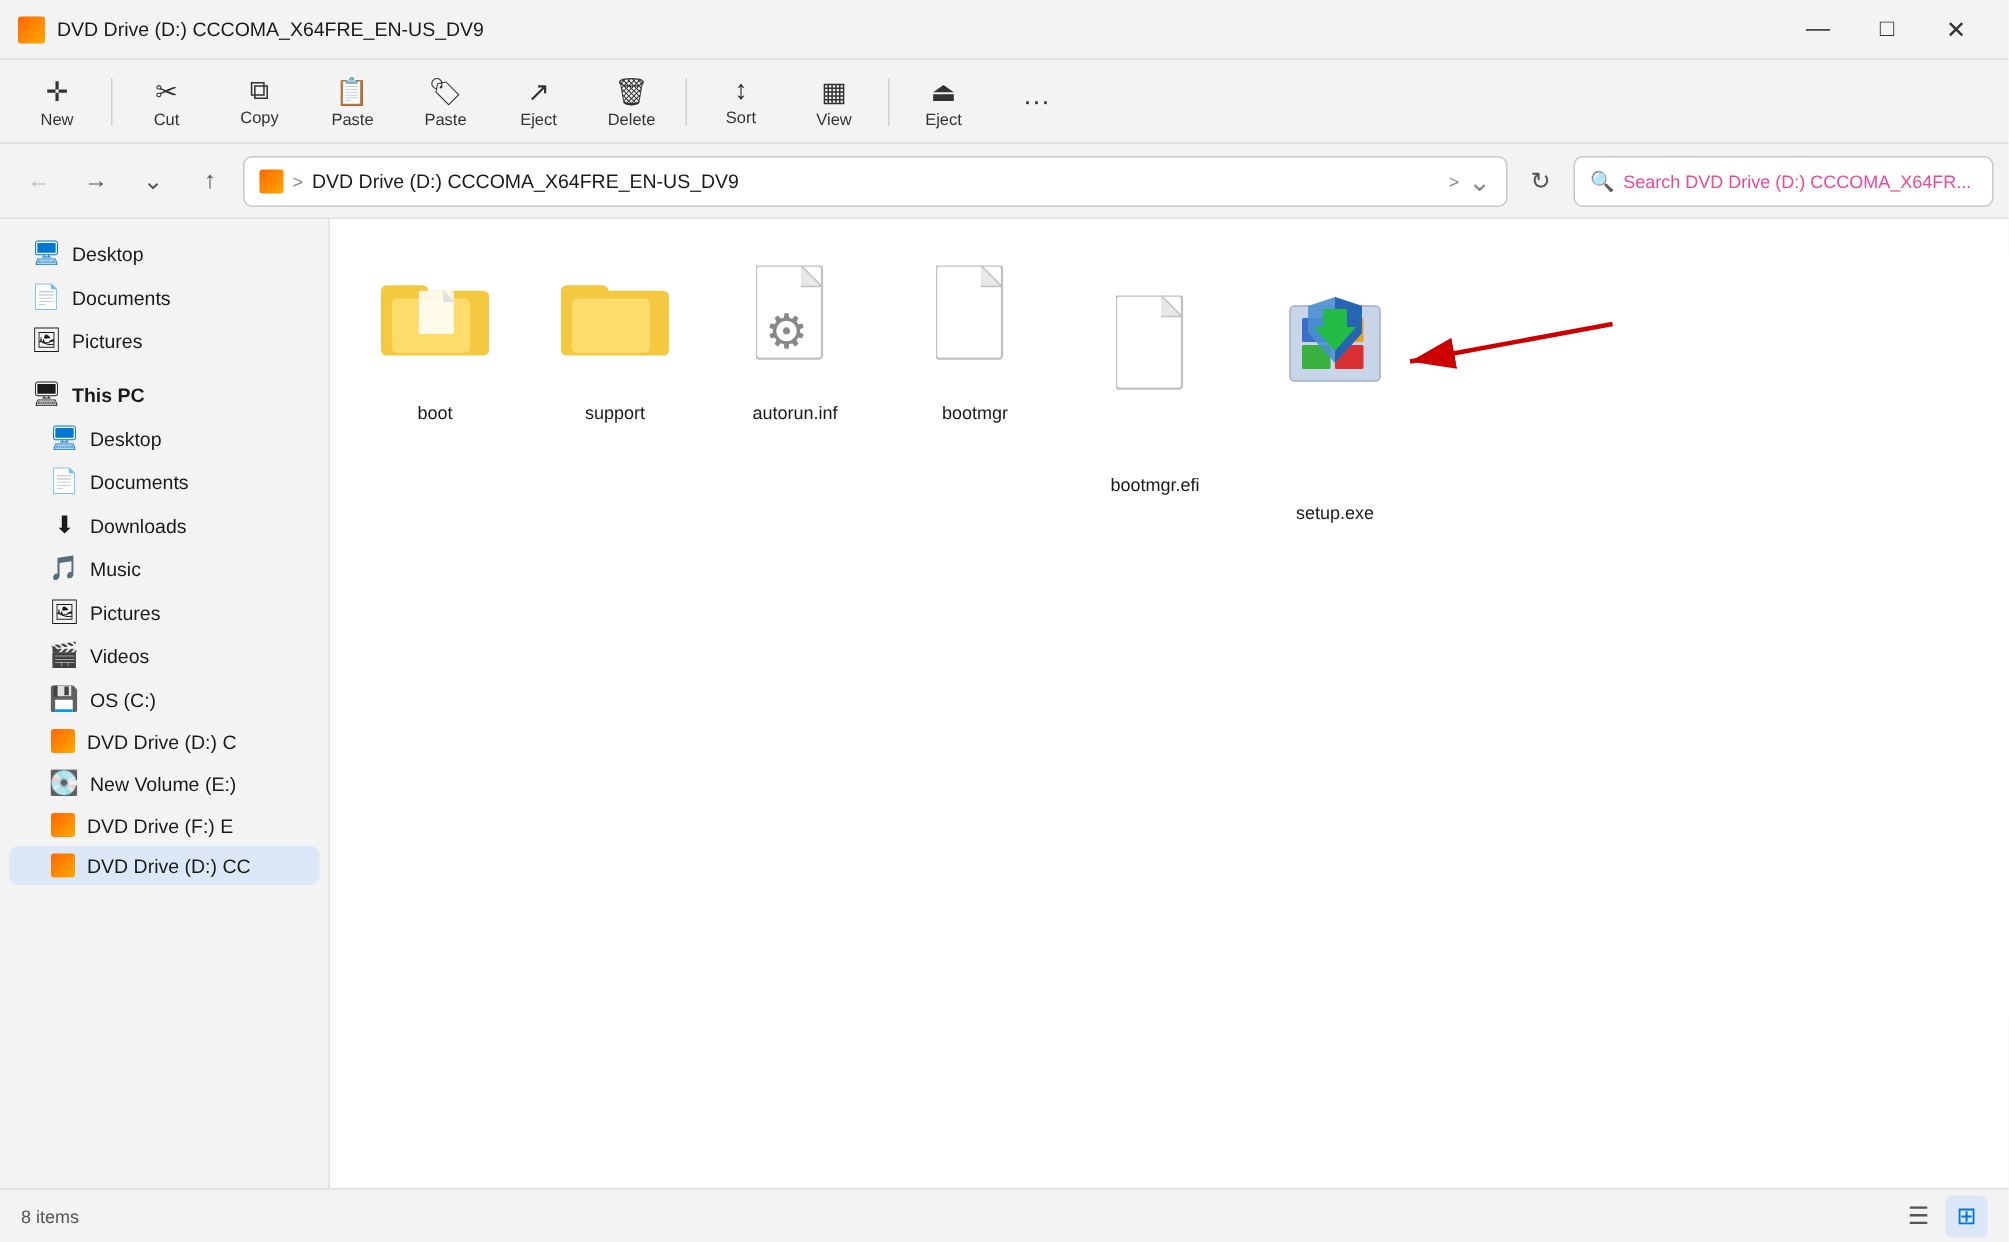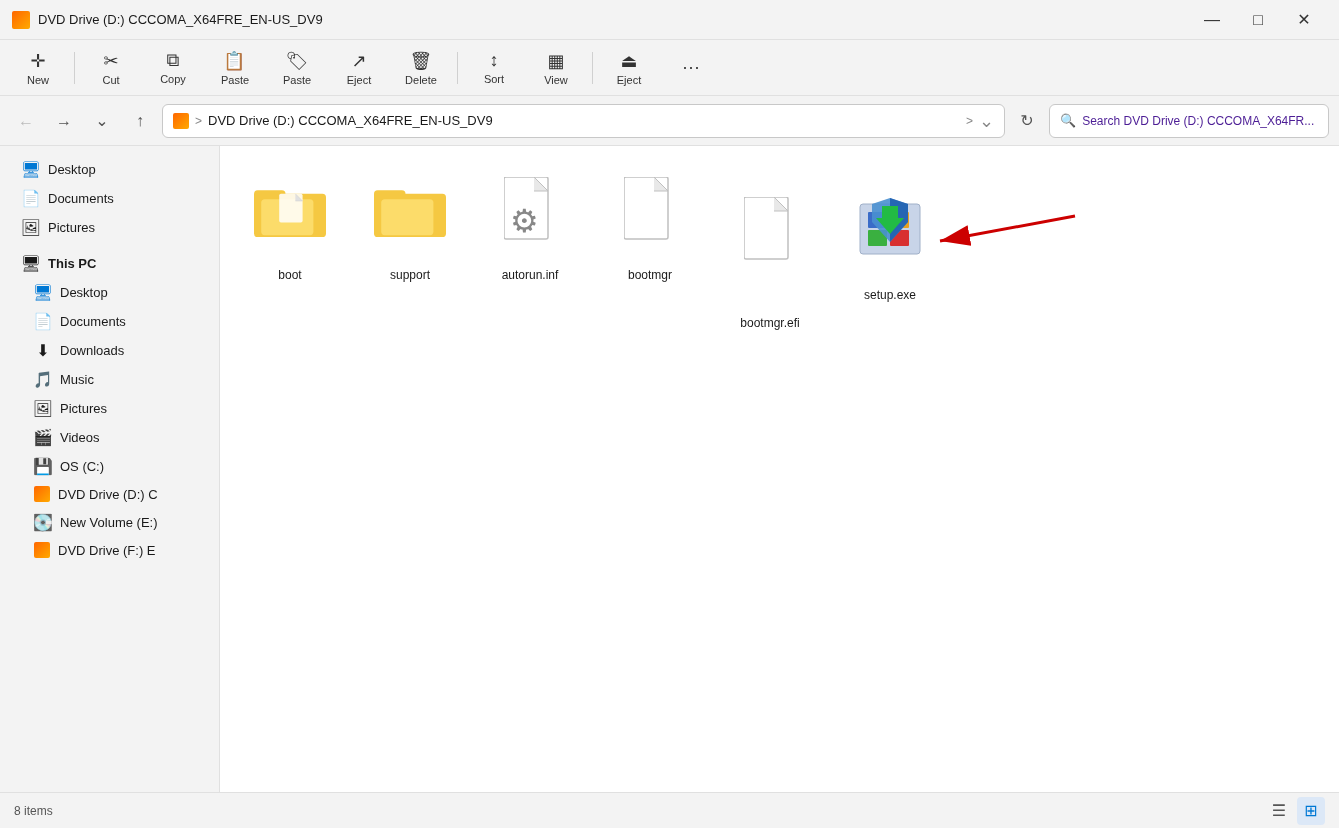--- a/index.html
+++ b/index.html
@@ -310,21 +310,21 @@
     <span class="chevron">&gt;</span>
     <span class="path-text">DVD Drive (D:) CCCOMA_X64FRE_EN-US_DV9</span>
     <span class="chevron">&gt;</span>
     <span style="margin-left:auto; color:#888; font-size:18px;">⌄</span>
   </div>
 
   <button class="refresh-btn">↻</button>
 
   <div class="search-box">
     <span>🔍</span>
-    <span style="font-size:12px; color:#4c1d95; overflow:hidden; white-space:nowrap; text-overflow:ellipsis;">Search DVD Drive (D:) CCCOMA_X64FR...</span>
+    <span style="font-size:12px; color:#ec4899; overflow:hidden; white-space:nowrap; text-overflow:ellipsis;">Search DVD Drive (D:) CCCOMA_X64FR...</span>
   </div>
 </div>
 
 <div class="main-layout">
 
   <div class="sidebar">
 
     <div class="sidebar-item">
       <span class="si-icon" style="color:#0078d4; font-size:16px;">🖥</span>
       <span class="si-label">Desktop</span>
@@ -374,20 +374,24 @@
       <span class="si-icon" style="font-size:16px; background:linear-gradient(135deg,#ff6600,#ffaa00); width:16px; height:16px; border-radius:2px;"></span>
       <span class="si-label">DVD Drive (D:) C</span>
     </div>
     <div class="sidebar-item" style="padding-left:28px;">
       <span class="si-icon" style="font-size:16px;">💽</span>
       <span class="si-label">New Volume (E:)</span>
     </div>
     <div class="sidebar-item" style="padding-left:28px;">
       <span class="si-icon" style="font-size:16px; background:linear-gradient(135deg,#ff6600,#ffaa00); width:16px; height:16px; border-radius:2px;"></span>
       <span class="si-label">DVD Drive (F:) E</span>
+    </div>
+    <div class="sidebar-item active" style="padding-left:28px;">
+      <span class="si-icon" style="font-size:16px; background:linear-gradient(135deg,#ff6600,#ffaa00); width:16px; height:16px; border-radius:2px;"></span>
+      <span class="si-label">DVD Drive (D:) CC</span>
     </div>
   </div>
 
   <div class="file-area">
     <div class="file-grid">
 
       <div class="file-item">
         <div class="fi-icon">
           <svg class="folder-svg" viewBox="0 0 80 64" xmlns="http://www.w3.org/2000/svg">
             <rect x="0" y="14" width="80" height="48" rx="4" fill="#F5C842"></rect>
@@ -440,21 +444,21 @@
       <div class="file-item" style="margin-top: 20px; gap: 28px;">
         <div class="fi-icon" style="position:relative; width:72px; height:72px;">
           <svg viewBox="0 0 52 66" width="52" height="66" style="position:absolute; top:3px; left:10px;">
             <rect x="0" y="0" width="44" height="62" rx="2" fill="white" stroke="#c0c0c0" stroke-width="1.5"></rect>
             <polyline points="30,0 44,14 30,14" fill="#e8e8e8" stroke="#c0c0c0" stroke-width="1"></polyline>
           </svg>
         </div>
         <span class="fi-label">bootmgr.efi</span>
       </div>
 
-      <div class="file-item" style="margin-top: 20px; position:relative;">
+      <div class="file-item" style="margin-top: 20px; position:relative;gap:47px;">
         <div class="fi-icon" style="position:relative; width:72px; height:72px;">
 
           <svg viewBox="0 0 72 72" width="72" height="72" style="position:absolute; top:0; left:0;" xmlns="http://www.w3.org/2000/svg">
 
             <rect x="6" y="10" width="60" height="50" rx="3" fill="#c8d4e8" stroke="#a0b0c8" stroke-width="1"></rect>
 
             <rect x="14" y="18" width="19" height="16" rx="1" fill="#3a6cc8"></rect>
             <rect x="36" y="18" width="19" height="16" rx="1" fill="#e8a020"></rect>
             <rect x="14" y="36" width="19" height="16" rx="1" fill="#3ab040"></rect>
             <rect x="36" y="36" width="19" height="16" rx="1" fill="#d83030"></rect>

